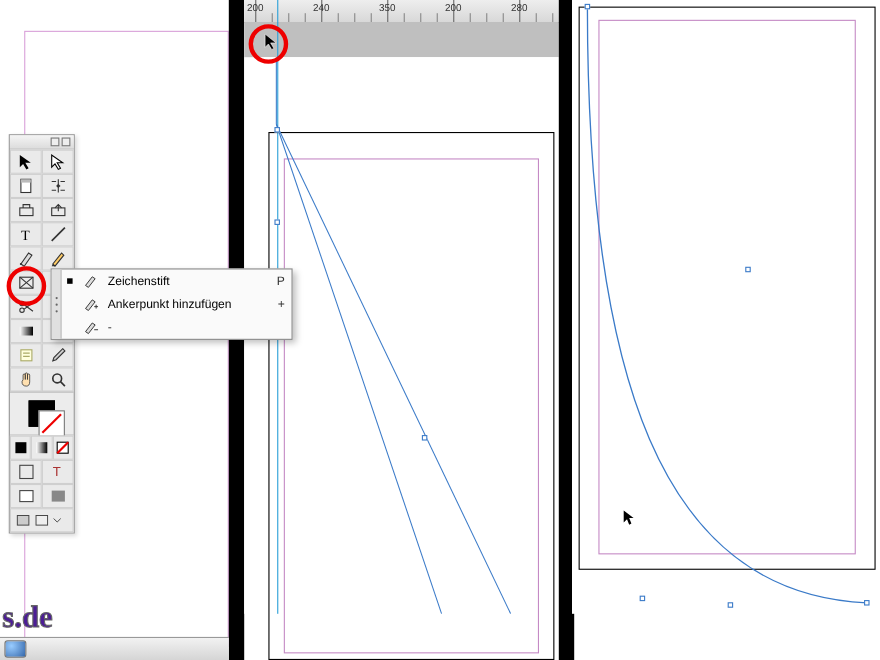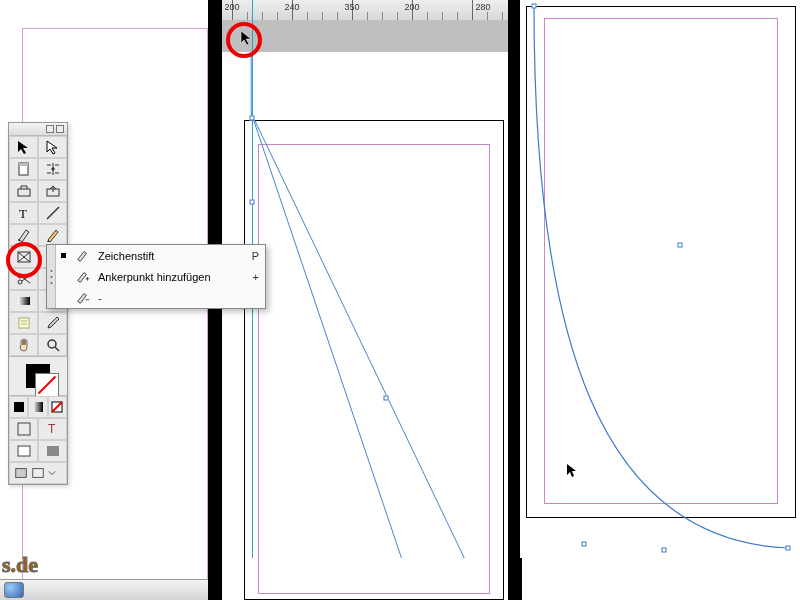--- a/index.html
+++ b/index.html
@@ -255,22 +255,22 @@
   }
   .taskbar .tb-text { transform:translateY(-1px); }
   .tb-dropdown {
     width:10px; height:10px;
   }
 
   
   .wm {
     position:absolute; left:2px; bottom:22px;
     font-family: Georgia, serif;
-    font-size:22px; font-weight:bold;
-    color:#a16207;
+    font-size:28px; font-weight:bold;
+    color:#4c1d95;
     -webkit-text-stroke: 1px #666;
     z-index:4;
   }
 
 </style>
 </head>
 <body>
 
 <div class="stage">
 
@@ -560,21 +560,21 @@
         <div class="lbl" style="left: 130px;">350</div>
         <div class="tickminor" style="left: 145px;"></div>
         <div class="tickminor" style="left: 160px;"></div>
         <div class="tickminor" style="left: 175px;"></div>
         <div class="tickmajor" style="left: 190px;"></div>
         <div class="lbl" style="left: 190px;">200</div>
         <div class="tickminor" style="left: 205px;"></div>
         <div class="tickminor" style="left: 220px;"></div>
         <div class="tickminor" style="left: 235px;"></div>
         <div class="tickmajor" style="left: 250px;"></div>
-        <div class="lbl" style="left: 250px; margin-left: 11px;">280</div>
+        <div class="lbl" style="left: 250px;">280</div>
         <div class="tickminor" style="left: 265px;"></div>
         <div class="tickminor" style="left: 280px;"></div>
         <div class="tickminor" style="left: 295px;"></div>
       </div>
     <div class="pm-band"></div>
 
     <div class="annot-circle" style="left:4px; top:22px"></div>
 
     <svg style="position:absolute; left:18px; top:30px; width:14px; height:16px; z-index:41" viewBox="0 0 14 16">
       <path d="M1 1 L1 13 L4 10 L7 15 L9 14 L6 9 L11 9 Z" fill="#000" stroke="#fff" stroke-width="0.5"></path>

